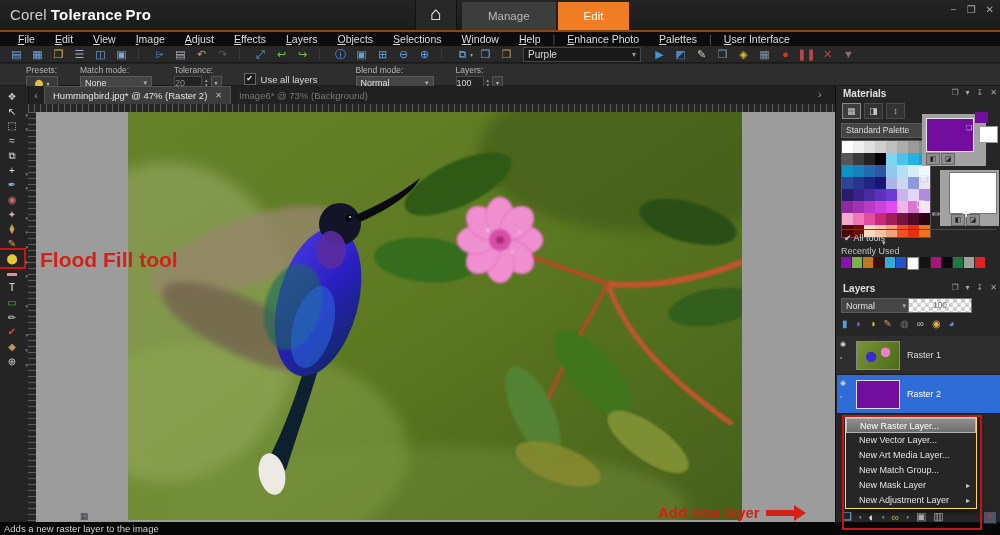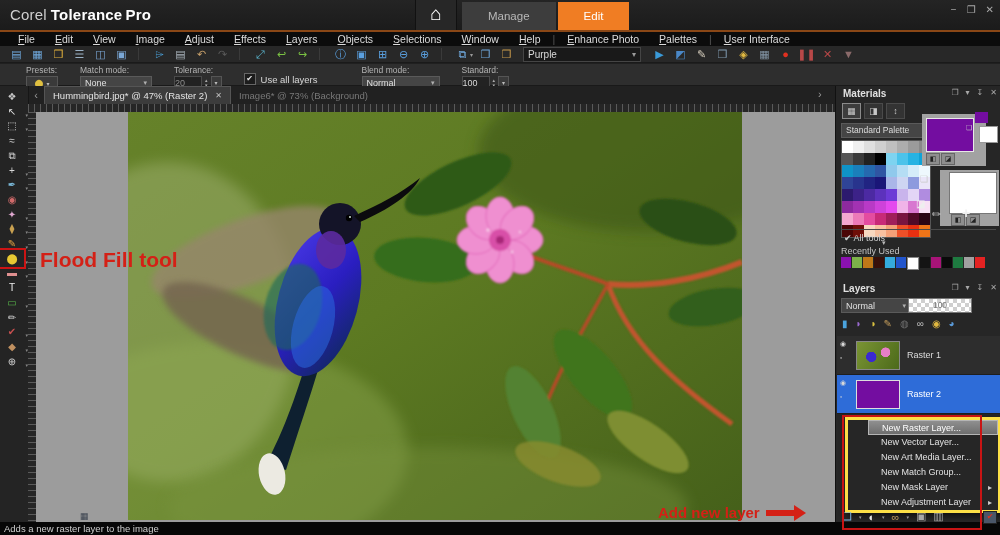--- a/index.html
+++ b/index.html
@@ -125,22 +125,22 @@
   .layer-mini{position:absolute;left:3px;top:4px;display:flex;flex-direction:column;gap:6px;font-size:7px;color:#d8d8d8;}
   .layer-thumb{position:absolute;left:19px;top:5px;width:42px;height:27px;border:1px solid #888;}
   .thumb-photo{background:
       radial-gradient(circle at 68% 38%, #e87fc8 0 14%, transparent 15%),
       radial-gradient(circle at 34% 55%, #3a2ad0 0 16%, transparent 17%),
       linear-gradient(120deg,#7a9434,#4c6a1a);}
   .thumb-purple{background:#730da0;border:1px solid #ddd;}
   .layer-label{position:absolute;left:70px;top:14px;font-size:9px;color:#dcdcdc;}
   .layer-row.selected .layer-label{color:#fff;}
   
-  .layer-menu{left:845px;top:417px;width:130px;background:#262626;border:3px solid #fde047;
-              box-shadow:2px 3px 6px rgba(0,0,0,.6);z-index:5;padding-left:20px;}
+  .layer-menu{left:845px;top:417px;width:130px;background:#262626;border:1px solid #fde047;
+              box-shadow:2px 3px 6px rgba(0,0,0,.6);z-index:5;}
   .menu-row{height:15px;line-height:15px;font-size:9px;color:#e2e2e2;padding-left:13px;position:relative;cursor:pointer;}
   .menu-row.highlighted{background:linear-gradient(#8f8f8f,#6e6e6e);border:1px solid #b5b5b5;
                         box-sizing:border-box;color:#fff;}
   .menu-row .sub{position:absolute;right:6px;top:0;font-size:8px;color:#ccc;}
   .layers-bottombar{left:842px;top:510px;display:flex;gap:7px;align-items:center;z-index:6;}
   .layers-bottombar .lb{font-size:11px;cursor:pointer;}
   .layers-bottombar .lbdd{font-size:5px;color:#999;cursor:pointer;}
   .corner-icon{left:983px;top:511px;width:12px;height:11px;background:#4a5668;border:1px solid #222;
                color:#e03020;font-size:8px;line-height:10px;text-align:center;cursor:pointer;z-index:6;}
   
@@ -265,29 +265,29 @@
             <span>▾</span>
           </span>
         <span class="mini-dd">▾</span>
       </div>
       <div class="blue-underline"></div>
     </div>
     <div class="checkbox-group">
       <span class="checkbox">✔</span>
       <span class="checkbox-label">Use all layers</span>
     </div>
-    <div class="opt-group" style="margin-left:22px">
+    <div class="opt-group" style="margin-left:16px">
       <span class="opt-label">Blend mode:</span>
       <div class="select" style="width:68px">
         <span>Normal</span>
         <span class="sel-arrow">▾</span>
       </div>
     </div>
     <div class="opt-group">
-      <span class="opt-label">Standard:</span>
+      <span class="opt-label">Layers:</span>
       <div class="opt-row">
         <span class="spinbox" style="color:#d8d8d8">100</span>
         <span class="spin-col">
             <span>▴</span>
             <span>▾</span>
           </span>
         <span class="mini-dd">▾</span>
       </div>
       <div class="blue-underline"></div>
     </div>

